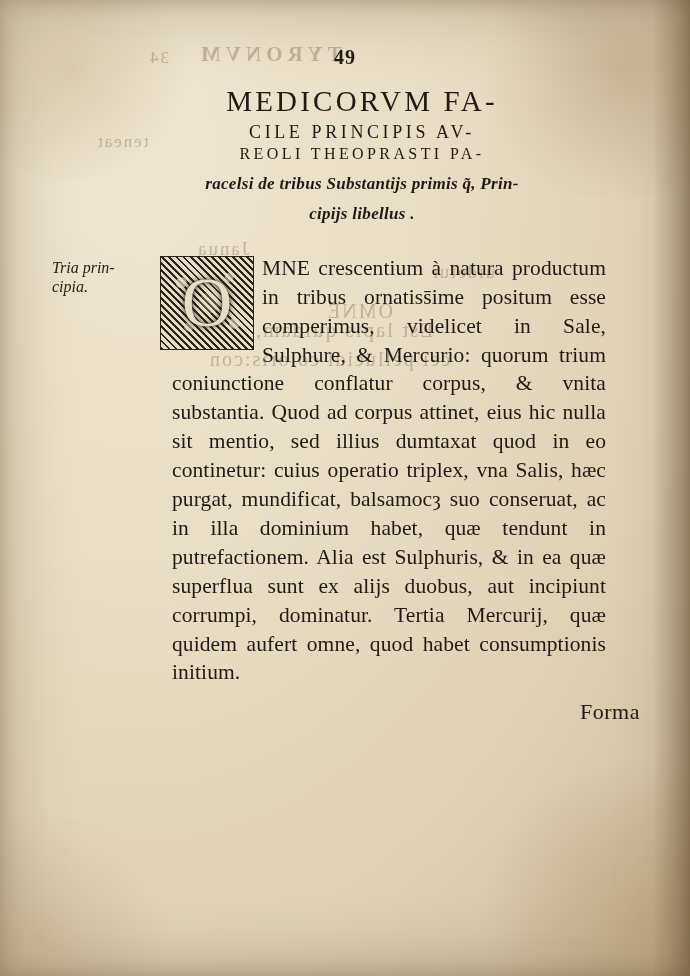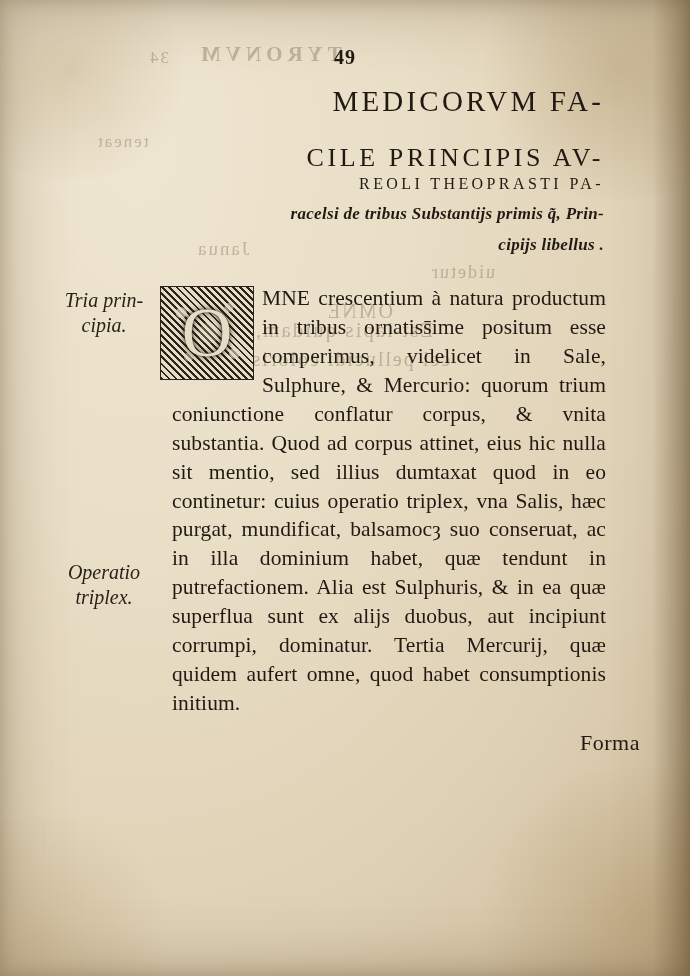--- a/index.html
+++ b/index.html
@@ -66,31 +66,31 @@
     left: 0; right: 0; top: 0;
   }
   .folio {
     text-align: center;
     font-size: 20px;
     font-weight: bold;
     margin-top: 46px;
     letter-spacing: 1px;
   }
   .title-block {
-    text-align: right;
+    text-align: center;
     margin-top: 14px;
     padding: 0 86px 0 120px;
   }
   .t-line {
     font-size: 29px;
     letter-spacing: 3.2px;
     line-height: 1.30;
     white-space: nowrap;
   }
-  .t-line.l2 { font-size: 26px; letter-spacing: 3.6px; margin-top: 20px; }
+  .t-line.l2 { font-size: 18px; letter-spacing: 3.6px; }
   .t-line.l3 { font-size: 16px; letter-spacing: 3.4px; }
   .t-italic {
     font-style: italic;
     font-size: 17px;
     line-height: 1.38;
     letter-spacing: 0.3px;
     margin-top: 7px;
     font-weight: bold;
   }
   .caput {
@@ -104,23 +104,23 @@
   .body-area {
     position: relative;
     margin-top: 28px;
     padding-left: 160px;
     padding-right: 72px;
   }
   .marginalia {
     position: absolute;
     left: 52px;
     width: 104px;
-    text-align: center;
+    text-align: left;
     font-style: italic;
-    font-size: 20px;
+    font-size: 16px;
     line-height: 1.22;
     color: #2a2118;
   }
   .m1 { top: 4px; }
   .m2 { top: 276px; }
 
   .initial {
     float: left;
     width: 92px;
     height: 92px;
@@ -195,21 +195,20 @@
       <div class="t-line l1">MEDICORVM FA-</div>
       <div class="t-line l2">CILE PRINCIPIS AV-</div>
       <div class="t-line l3">REOLI THEOPRASTI PA-</div>
       <div class="t-italic">racelsi de tribus Substantijs primis q̃, Prin-</div>
       <div class="t-italic">cipijs libellus .</div>
     </div>
 
 
     <div class="body-area">
       <div class="marginalia m1">Tria prin-<br>cipia.</div>
-      <div class="marginalia m2">Operatio<br>triplex.</div>
 
       <div class="initial">
         <div class="vine"></div>
         <div class="glyph">O</div>
       </div>
 
       <div class="bodytext">
         <p>MNE crescentium à natura productum in tribus ornatiss̄ime positum esse comperimus, videlicet in Sale, Sulphure, &amp; Mercurio: quorum trium coniunctione conflatur corpus, &amp; vnita substantia.   Quod ad corpus attinet, eius hic nulla sit mentio, sed illius dumtaxat quod in eo continetur: cuius operatio triplex, vna Salis, hæc purgat, mundificat, balsamocȝ suo conseruat, ac in illa dominium habet, quæ tendunt in putrefactionem.   Alia est Sulphuris, &amp; in ea quæ superflua sunt ex alijs duobus, aut incipiunt corrumpi, dominatur. Tertia Mercurij, quæ quidem aufert omne, quod habet consumptionis initium.</p>
       </div>
     </div>

